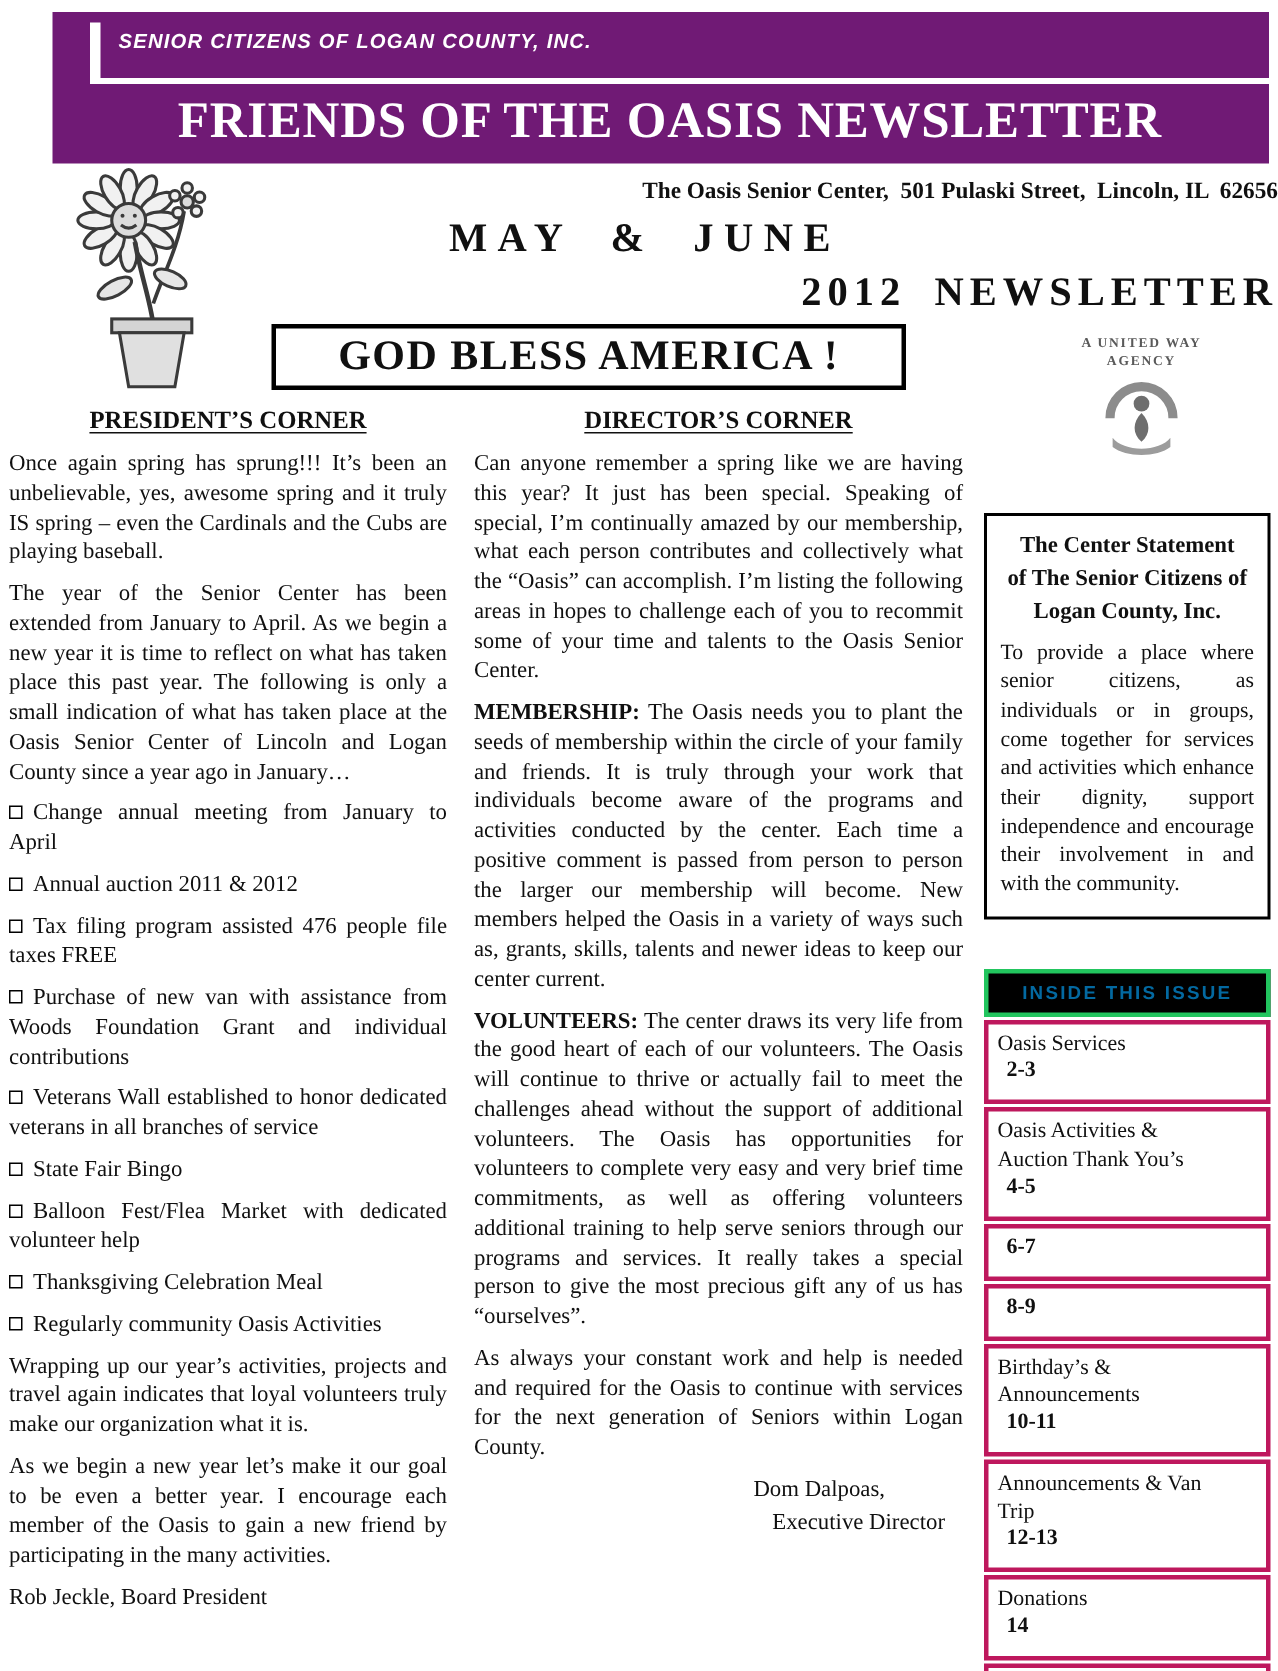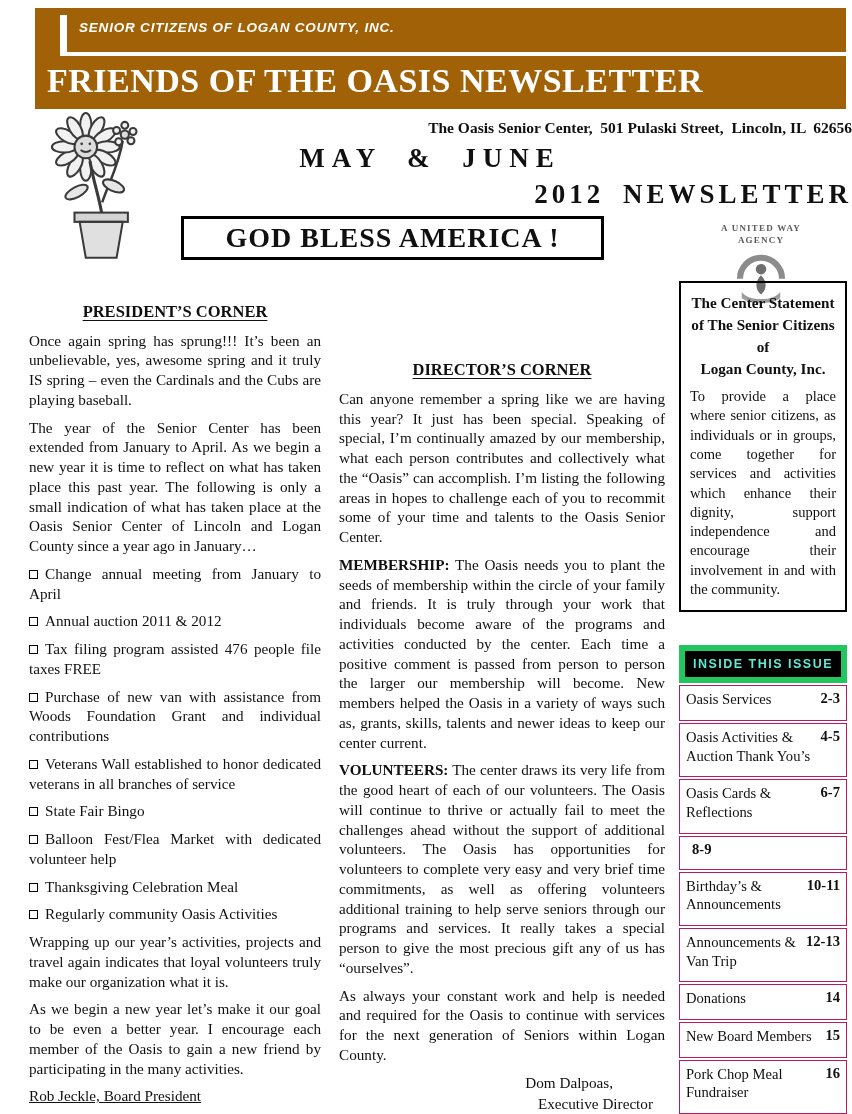--- a/index.html
+++ b/index.html
@@ -6,30 +6,30 @@
   html,body { width: 852px; height: 1114px; }
   body {
     position: relative;
     background: #ffffff;
     color: #101010;
     font-family: "Liberation Serif", serif;
     overflow: hidden;
   }
 
   
-  .masthead { position: absolute; left: 35px; top: 8px; width: 811px; height: 101px; background: #a16207; }
+  .masthead { position: absolute; left: 35px; top: 8px; width: 811px; height: 101px; background: #701a75; }
   .mast-accent { position: absolute; left: 25px; top: 7px; width: 7px; height: 37px; background: #fff; }
   .mast-org {
     position: absolute; left: 44px; top: 12px; color: #fff;
     font-family: "Liberation Sans", sans-serif; font-style: italic; font-weight: bold;
     font-size: 13.5px; letter-spacing: 0.8px; white-space: pre-wrap;
   }
   .mast-rule { position: absolute; left: 25px; right: 0; top: 44px; height: 4px; background: #fff; }
   .mast-title {
-    position: absolute; left: 12px; right: 0; top: 54px; color: #fff;
+    position: absolute; left: 12px; right: 0; top: 54px; text-align: center; color: #fff;
     font-weight: bold; font-size: 34px; letter-spacing: 0.5px;
   }
 
   
   .flower { position: absolute; left: 42px; top: 112px; width: 104px; height: 154px; }
   .address {
     position: absolute; left: 0; top: 119px; width: 100%; text-align: right;
     font-weight: bold; font-size: 15.5px; white-space: pre-wrap;
   }
   .issue1 {
@@ -46,57 +46,57 @@
     font-weight: bold; font-size: 28px; letter-spacing: 1px;
   }
   .uway { position: absolute; left: 702px; top: 222px; width: 118px; text-align: center; }
   .uway-label {
     font-size: 9px; letter-spacing: 1.2px; color: #5a5a5a; font-weight: bold;
     line-height: 1.35; width: 84px; margin: 0 auto;
   }
   .uway-logo { margin-top: 3px; }
 
   
-  .columns { position: absolute; left: 6px; top: 270px; right: 5px; bottom: 0; display: flex; align-items: flex-end; margin-left: 23px; }
+  .columns { position: absolute; left: 6px; top: 270px; right: 5px; bottom: 0; display: flex; align-items: flex-start; }
   .col-left  { width: 292px; }
   .col-divider { width: 2px; background: #000; margin: 8px 8px 0 8px; }
   .col-mid   { width: 326px; }
   .col-right { flex: 1; margin-left: 14px; }
 
   .corner-head {
     text-align: center; font-weight: bold; font-size: 16.5px;
     text-decoration: underline; text-underline-offset: 3px;
     margin: 0 0 9px;
   }
   .col-left p, .col-mid p {
     margin: 0 0 8px; text-align: justify; font-size: 15.2px; line-height: 1.3;
   }
   .bullet { margin: 0 0 9px; }
   .sq {
     display: inline-block; width: 9px; height: 9px; border: 1.3px solid #000;
     margin-right: 7px; background: #fff;
   }
-  .sig-president { margin-top: 2px; text-decoration: underline; }
+  .sig-president { margin-top: 2px; }
   .sig-name  { text-align: right !important; padding-right: 52px; margin: 4px 0 2px !important; }
   .sig-title { text-align: right !important; padding-right: 12px; margin: 0 !important; }
 
   
   .mission { margin-top: 72px; border: 2px solid #000; padding: 9px 9px 11px; }
   .mission-title { text-align: center; font-weight: bold; font-size: 15.2px; line-height: 1.45; }
   .mission-body  { margin-top: 7px; text-align: justify; font-size: 14.5px; line-height: 1.33; }
 
   .inside { margin-top: 33px; }
   .inside-head {
-    background: #000; color: #5eead4; border: 6px solid #22c55e;
+    background: #000; color: #0369a1; border: 3px solid #22c55e;
     font-family: "Liberation Sans", sans-serif; font-weight: bold;
     font-size: 12.5px; letter-spacing: 1.5px; text-align: center; padding: 6px 4px;
   }
   .inside-row {
     display: flex; justify-content: space-between; align-items: flex-start;
-    border: 1px solid #be185d; margin-top: 2px; padding: 4px 6px 11px 6px;
+    border: 3px solid #be185d; margin-top: 2px; padding: 4px 6px 11px 6px; flex-direction: column;
   }
   .inside-label { font-size: 14.6px; line-height: 1.28; max-width: 138px; }
   .inside-pages { font-weight: bold; font-size: 14.6px; white-space: nowrap; margin-left: 6px; }
 </style>
 </head>
 <body>
 
 <div class="page">
 
   <div class="masthead">
@@ -211,21 +211,20 @@
 
         <div class="inside-row">
           <span class="inside-label">Oasis Services</span>
           <span class="inside-pages">2-3</span>
         </div>
         <div class="inside-row">
           <span class="inside-label">Oasis Activities &amp; Auction Thank You’s</span>
           <span class="inside-pages">4-5</span>
         </div>
         <div class="inside-row">
-          <span class="inside-label">Oasis Cards &amp; Reflections</span>
           <span class="inside-pages">6-7</span>
         </div>
         <div class="inside-row">
           <span class="inside-pages">8-9</span>
         </div>
         <div class="inside-row">
           <span class="inside-label">Birthday’s &amp; Announcements</span>
           <span class="inside-pages">10-11</span>
         </div>
         <div class="inside-row">

